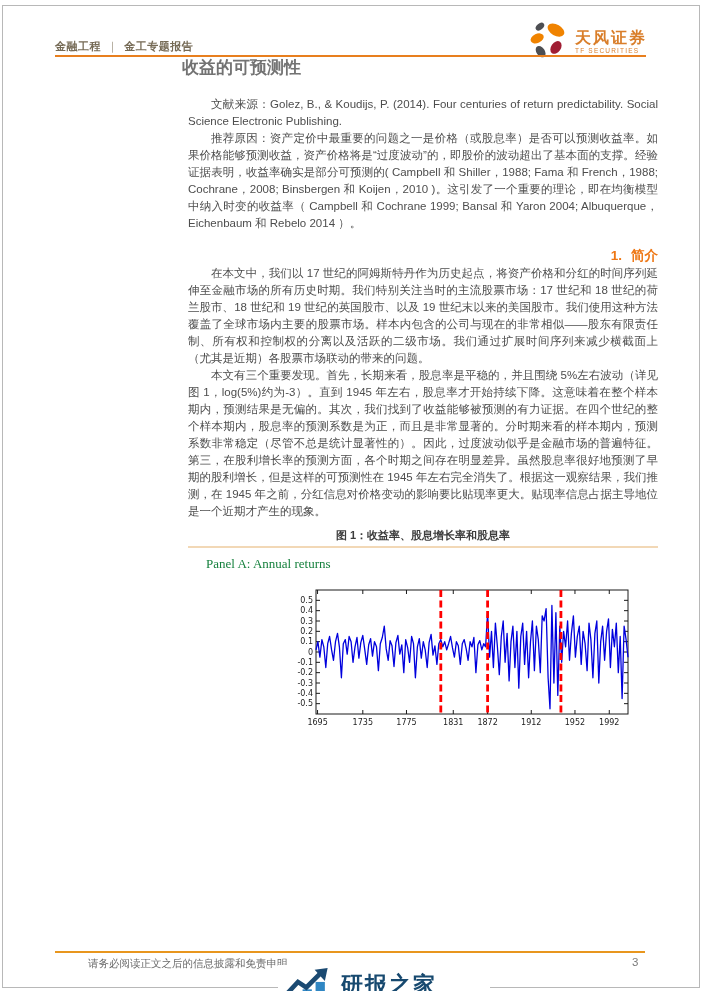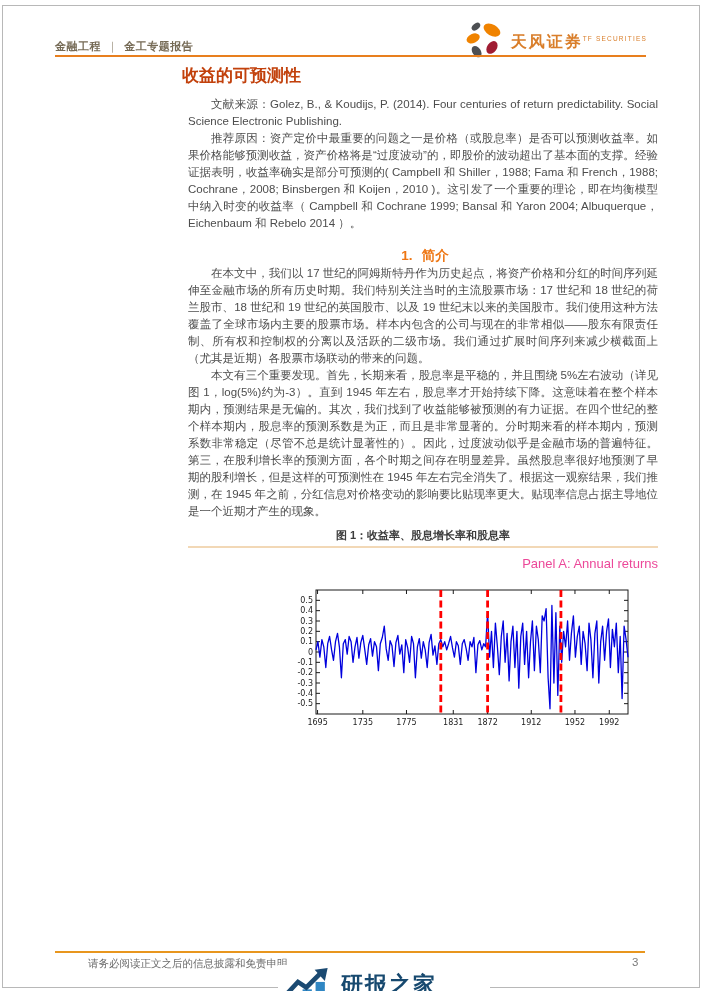--- a/index.html
+++ b/index.html
@@ -7,42 +7,42 @@
         font-family:"Liberation Sans","DejaVu Sans",sans-serif;}
   .page-frame{position:absolute;left:2px;top:5px;right:2px;bottom:3px;
         border:1px solid #b8b8b8;pointer-events:none;}
 
   
   .hdr-left{position:absolute;left:55px;top:39px;font-size:11px;font-weight:bold;
         color:#756a55;letter-spacing:.5px;white-space:nowrap;text-align:right;}
   .hdr-left .sep{margin:0 6px;color:#9a917e;font-weight:normal;}
   .hdr-rule{position:absolute;left:55px;width:591px;top:55px;height:2px;background:#e87f1e;}
   .logo{position:absolute;right:55px;top:21px;display:flex;align-items:center;gap:5px;}
-  .logo-txt{display:flex;line-height:1.05;}
+  .logo-txt{display:flex;flex-direction:column;line-height:1.05;}
   .logo-cn{font-size:16px;font-weight:bold;color:#d97e2a;letter-spacing:2px;}
   .logo-en{font-size:6.5px;color:#d97e2a;letter-spacing:1.2px;margin-top:2px;}
 
   
-  .title{position:absolute;left:182px;top:64px;font-size:17px;font-weight:bold;color:#c2410c;}
+  .title{position:absolute;left:182px;top:56px;font-size:17px;font-weight:bold;color:#737373;}
   .content{position:absolute;left:188px;top:96px;width:470px;font-size:11.5px;
         line-height:17px;color:#4d4d4d;text-align:justify;}
   .content p{margin:0;text-indent:2em;}
   .p-reason{margin-top:7px;}
   .sec-head{margin:15px 0 0 4px;font-size:13.5px;font-weight:bold;color:#ee7613;
-        text-align:center;line-height:18px;}
+        text-align:right;line-height:18px;}
   .sec-head .sec-no{margin-right:9px;}
   .p-intro1{margin-top:11px;}
   .p-intro2{margin-top:10px;}
 
   
   .fig-caption{margin-top:9px;font-size:11px;line-height:13px;font-weight:bold;
         color:#3c3c3c;text-align:center;}
   .fig-rule{height:2px;background:#f2d8b6;margin-top:4px;}
-  .panel-label{margin:8px 0 0 18px;font-family:Liberation Sans, sans-serif;
-        font-size:13px;color:#ec4899;text-align:right;line-height:15px;}
+  .panel-label{margin:8px 0 0 18px;font-family:Liberation Serif, serif;
+        font-size:13px;color:#15803d;text-align:left;line-height:15px;}
   .chart-wrap{margin:9px 0 0 106px;width:352px;height:152px;}
   .chart-wrap svg text{font-family:"DejaVu Sans",sans-serif;}
 
   
   .ftr-rule{position:absolute;left:55px;width:590px;top:951px;height:2px;background:#e8961e;}
   .ftr-disclaimer{position:absolute;left:88px;top:957px;font-size:10.5px;color:#6a6a6a;}
   .ftr-page{position:absolute;left:632px;top:956px;font-size:11.5px;color:#7a7a7a;}
 
   
   .watermark{position:absolute;left:278px;top:965px;z-index:6;background:#fff;

